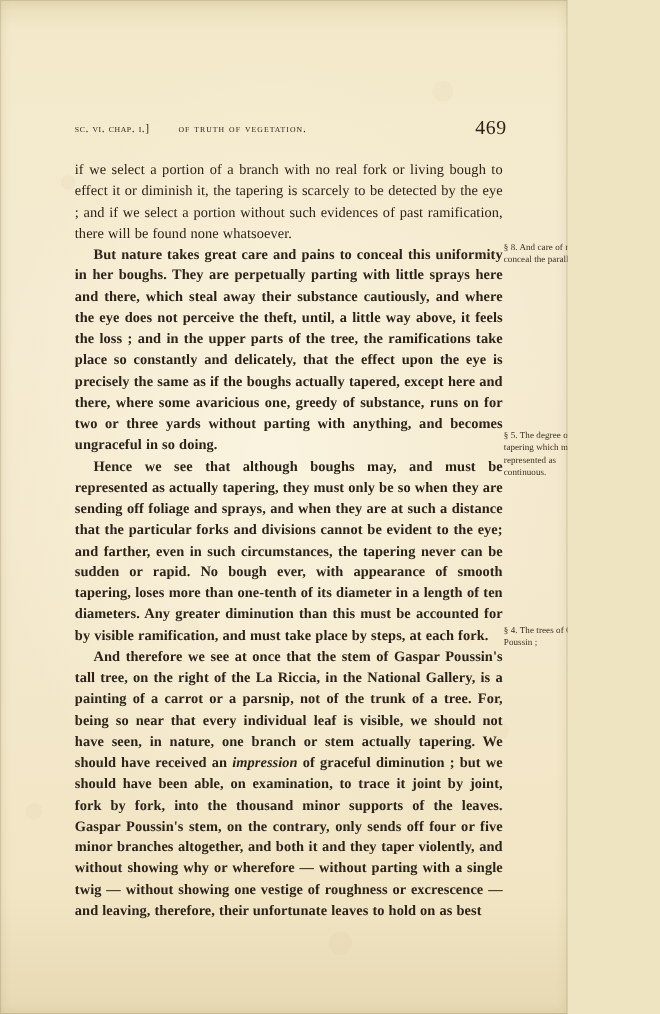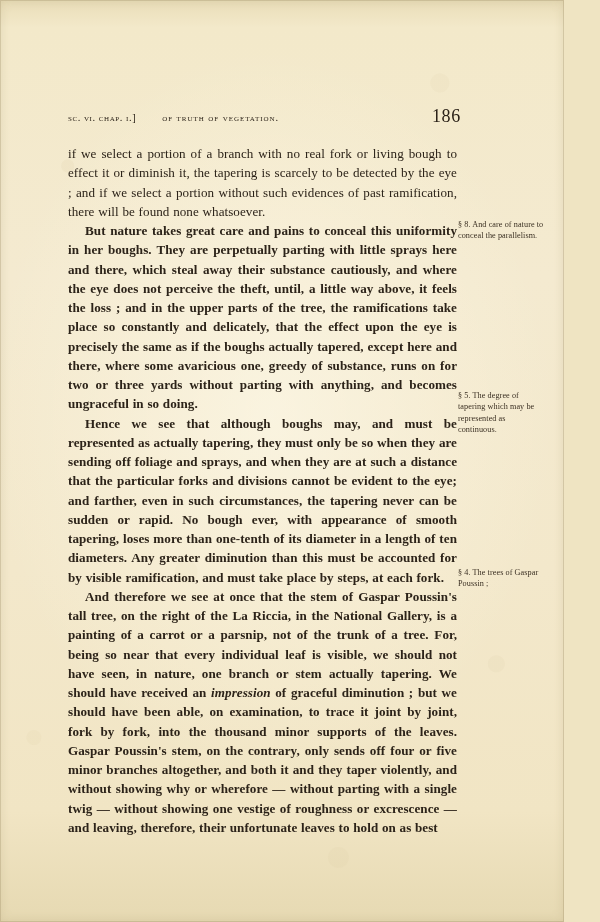--- a/index.html
+++ b/index.html
@@ -10,21 +10,21 @@
     width: 600px;
     height: 922px;
     overflow: hidden;
     background: #efe4c2;
     font-family: "Liberation Serif", serif;
   }
 
   
   .page {
     position: relative;
-    width: 564px;
+    width: 516px;
     height: 922px;
     box-sizing: border-box;
     background:
       radial-gradient(ellipse 70% 55% at 48% 45%, rgba(255,252,238,0.55) 0%, rgba(255,250,232,0.22) 45%, rgba(255,248,226,0) 72%),
       linear-gradient(180deg, #e9ddb8 0%, #f3e9ca 3%, #f4ead0 30%, #f3e8cb 62%, #f1e5c4 88%, #e6d9b2 100%),
       linear-gradient(90deg, #e5d8b0 0%, #f3e9cb 3.2%, #f4eacf 50%, #f2e7c7 96.5%, #e4d6ad 100%);
     overflow: hidden;
     padding-left: 28px;
   }
   
@@ -135,21 +135,21 @@
 <body>
 
 <div class="page">
   <div class="grain"></div>
 
   <div class="running-head">
     <span class="head-left ink-soft">SC. VI. CHAP. I.]</span>
     <span class="head-center ink-soft">OF TRUTH OF VEGETATION.</span>
   </div>
 
-  <div class="folio ink-soft">186</div>
+  <div class="folio ink-soft">469</div>
 
   <div class="body-col">
 
     <p class="para ink-soft">if we select a portion of a branch with no real fork or living bough to effect it or diminish it, the tapering is scarcely to be detected by the eye ; and if we select a portion without such evidences of past ramification, there will be found none whatsoever.</p>
 
     <p class="para indent ink-soft">But nature takes great care and pains to conceal this uniformity in her boughs. They are perpetually parting with little sprays here and there, which steal away their substance cautiously, and where the eye does not perceive the theft, until, a little way above, it feels the loss ; and in the upper parts of the tree, the ramifications take place so constantly and delicately, that the effect upon the eye is precisely the same as if the boughs actually tapered, except here and there, where some avaricious one, greedy of substance, runs on for two or three yards without parting with anything, and becomes ungraceful in so doing.</p>
 
     <p class="para indent ink-soft">Hence we see that although boughs may, and must be represented as actually tapering, they must only be so when they are sending off foliage and sprays, and when they are at such a distance that the particular forks and divisions cannot be evident to the eye; and farther, even in such circumstances, the tapering never can be sudden or rapid. No bough ever, with appearance of smooth tapering, loses more than one-tenth of its diameter in a length of ten diameters. Any greater diminution than this must be accounted for by visible ramification, and must take place by steps, at each fork.</p>
 
     <p class="para indent ink-soft">

